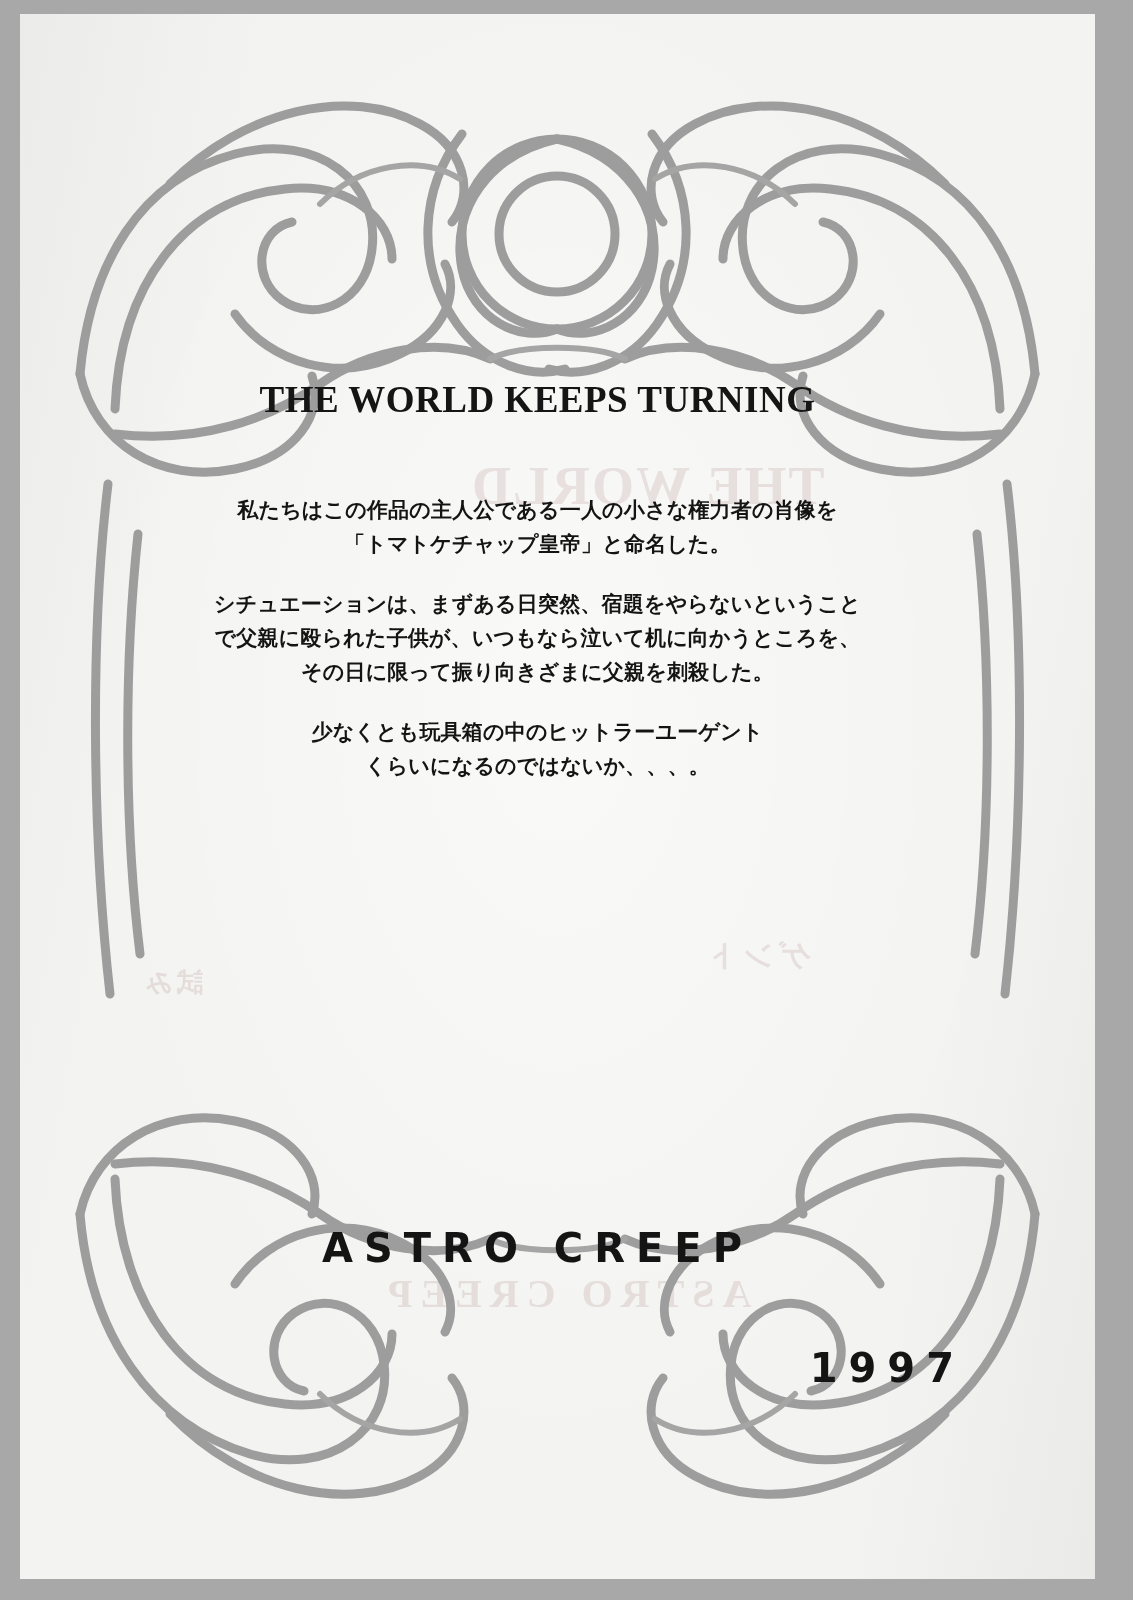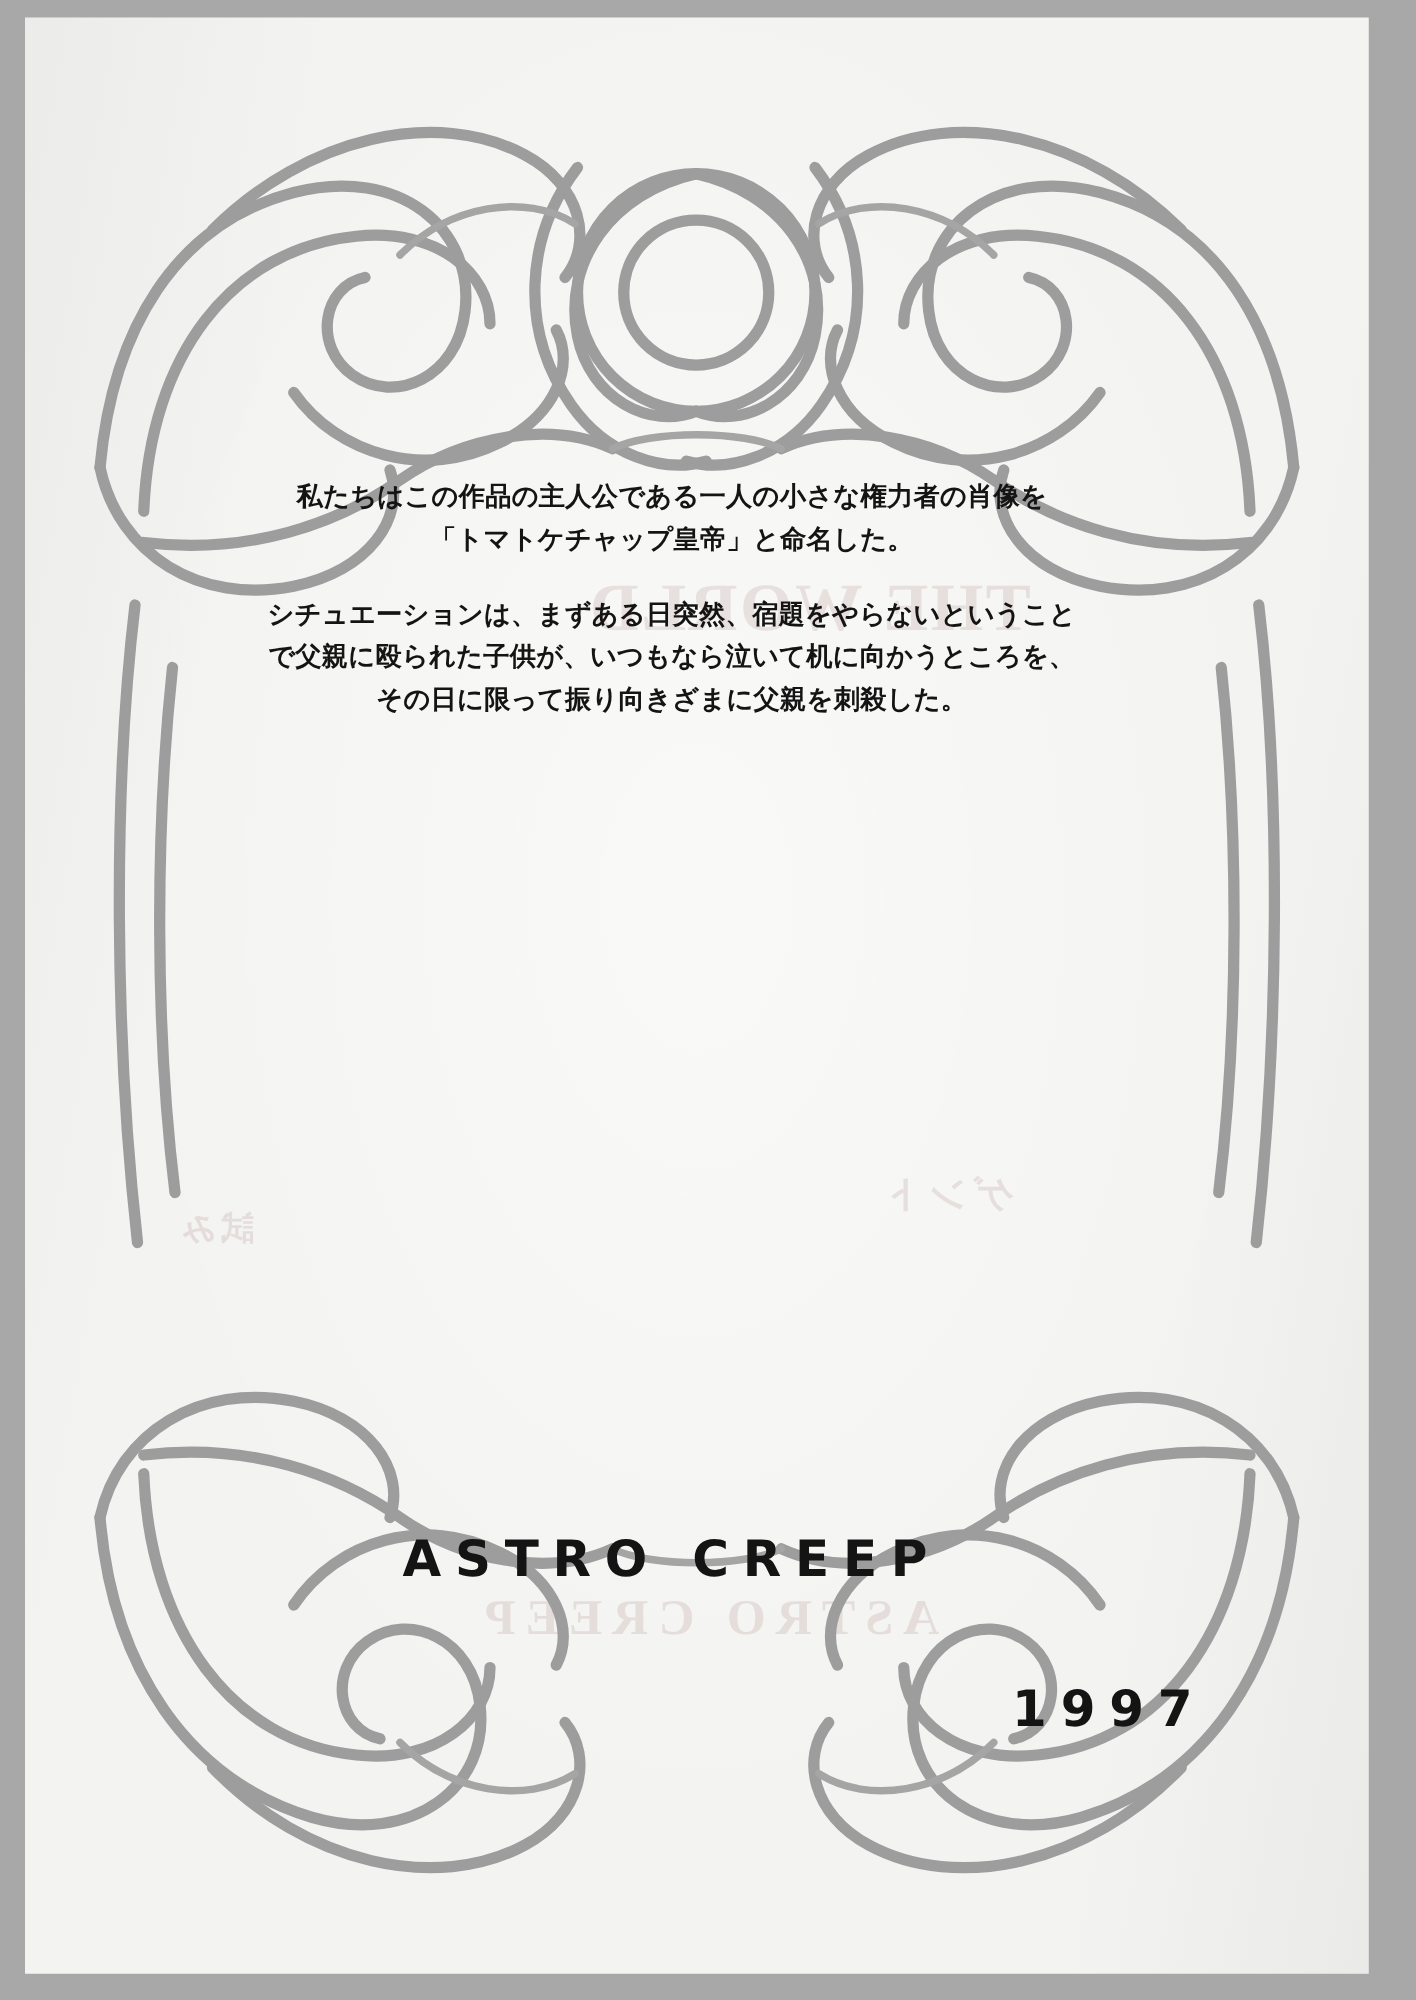--- a/index.html
+++ b/index.html
@@ -225,26 +225,29 @@
         <path d="M775 190 C 735 150 675 140 635 165"></path>
         <path d="M300 1380 C 340 1420 400 1430 440 1405"></path>
         <path d="M775 1380 C 735 1420 675 1430 635 1405"></path>
         <path d="M470 345 C 500 330 575 330 605 345"></path>
         <path d="M470 1225 C 500 1240 575 1240 605 1225"></path>
       </g>
     </svg>
   </div>
 
   <div id="content">
+    <h1 id="doc-title">THE WORLD KEEPS TURNING</h1>
 
     <p class="para">私たちはこの作品の主人公である一人の小さな権力者の肖像を
 「トマトケチャップ皇帝」と命名した。</p>
     <p class="para">シチュエーションは、まずある日突然、宿題をやらないということ
 で父親に殴られた子供が、いつもなら泣いて机に向かうところを、
 その日に限って振り向きざまに父親を刺殺した。</p>
+    <p class="para">少なくとも玩具箱の中のヒットラーユーゲント
+くらいになるのではないか、、、。</p>
   </div>
 
   <div id="colophon">
     <div id="imprint">ASTRO  CREEP</div>
     <div id="year">1997</div>
   </div>
 
 </div>
 
 </body></html>

